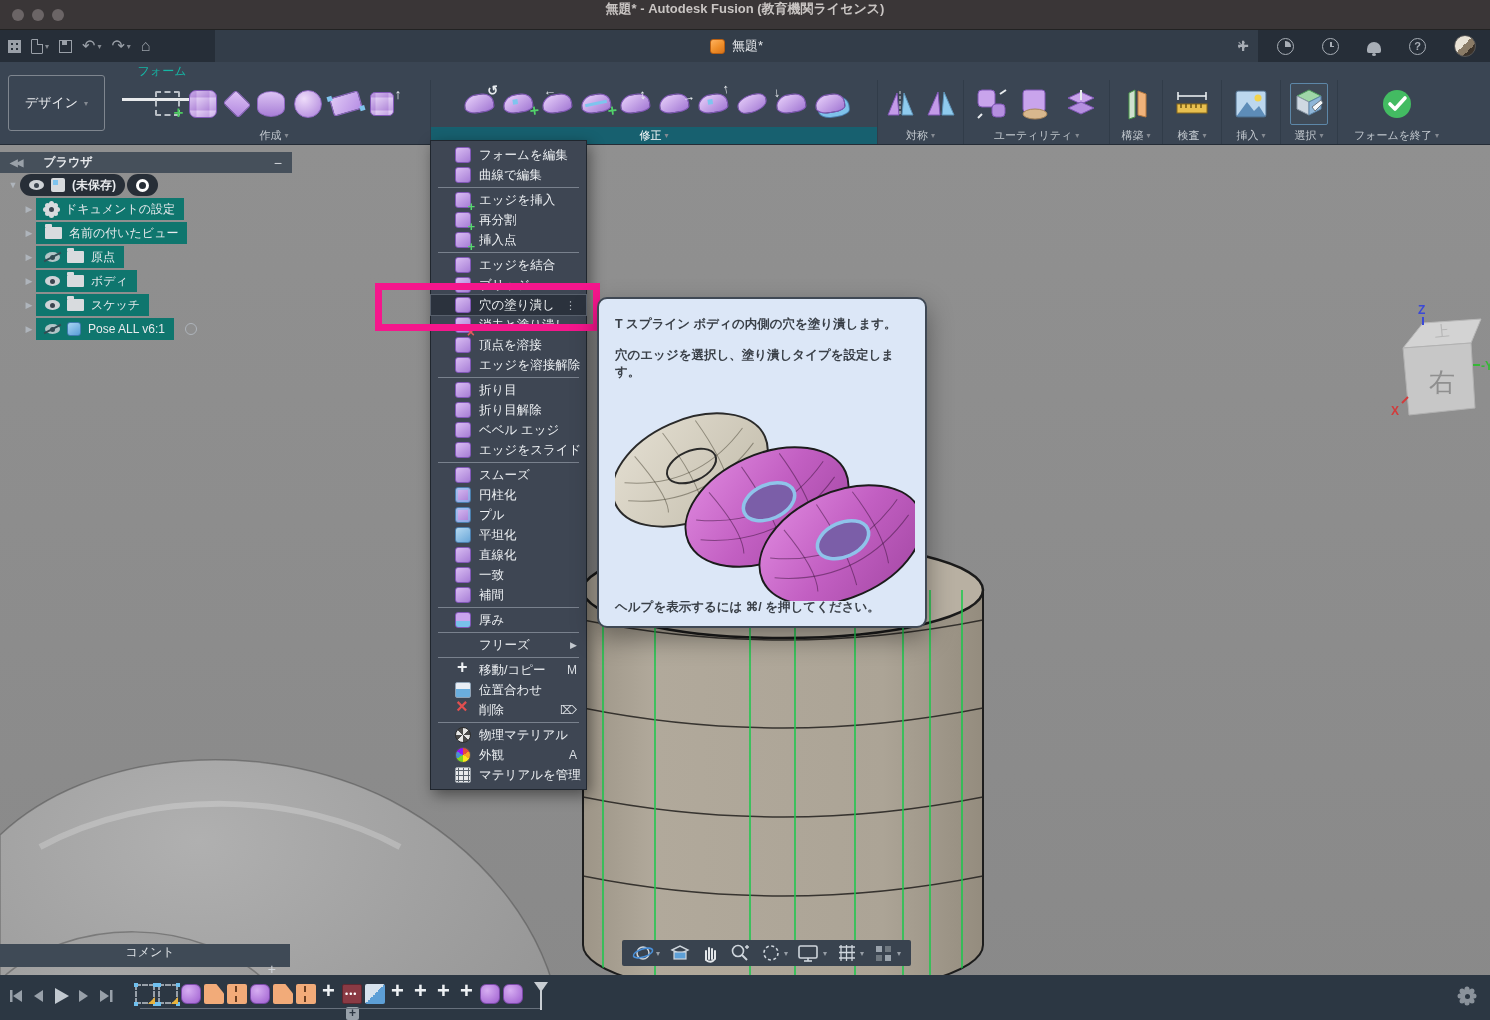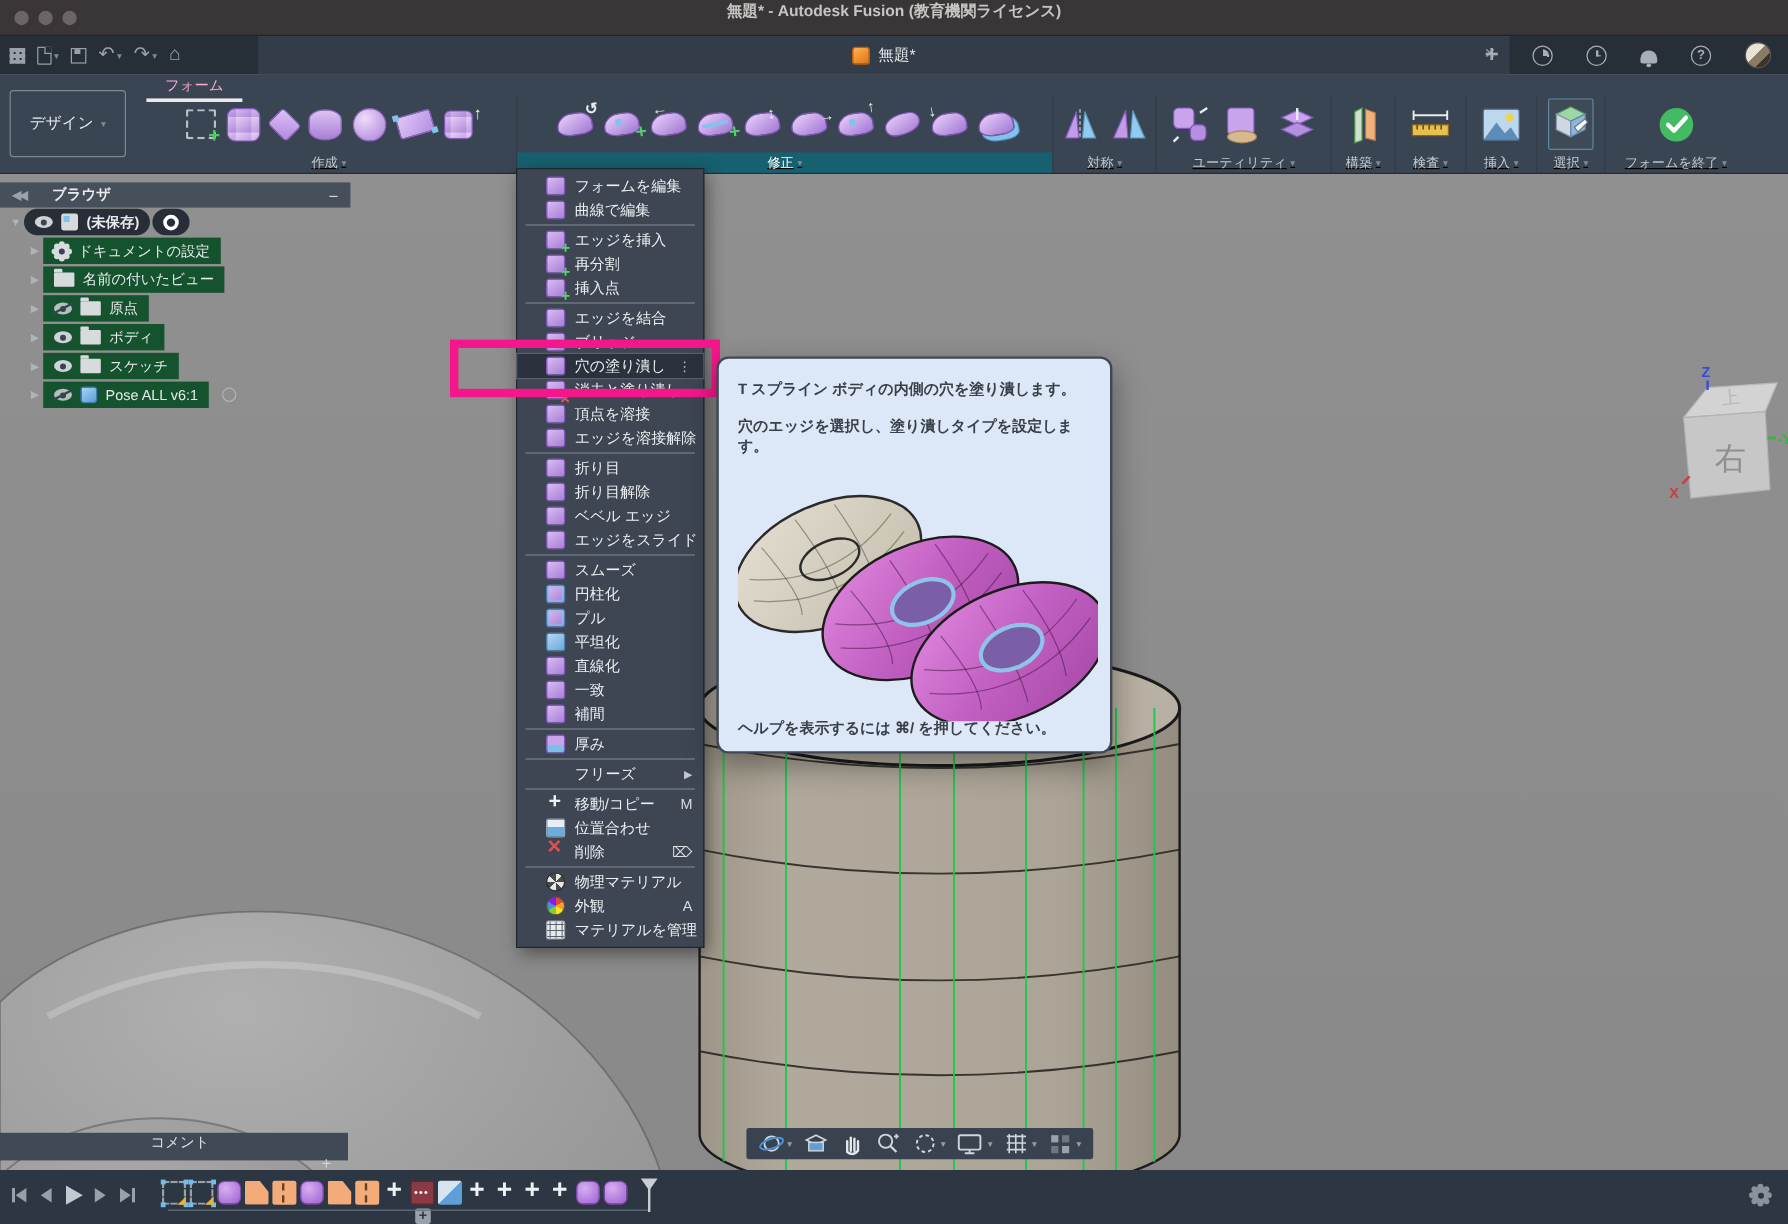--- a/index.html
+++ b/index.html
@@ -37,22 +37,22 @@
   .ic-clock::after { content:''; position:absolute; left:7px; top:3px; width:1.5px; height:5px; background:#a8aeb6; }
   .ic-clock::before { content:''; position:absolute; left:7px; top:7px; width:4px; height:1.5px; background:#a8aeb6; }
   .ic-bell { width:14px; height:11px; background:#a8aeb6; border-radius:7px 7px 2px 2px; position:relative; margin-top:2px; }
   .ic-bell::after { content:''; position:absolute; left:5px; bottom:-3px; width:4px; height:3px; border-radius:50%; background:#a8aeb6; }
   .ic-plus { color:#a8aeb6; font-size:20px; font-weight:bold; line-height:1; }
   .avatar { width:22px; height:22px; border-radius:50%; border:1px solid #555; background:linear-gradient(135deg,#e9e3d6 0 45%, #8a7b66 45% 70%, #3c332a 70%); }
 
   
   #toolbar { position:absolute; left:0; top:62px; width:1490px; height:83px; background:#3a4553; border-bottom:1px solid #242c36; }
   #design-btn { position:absolute; left:8px; top:13px; width:97px; height:56px; border:1px solid #7f868f; border-radius:3px; display:flex; align-items:center; justify-content:center; gap:6px; color:#e8eaed; font-size:13px; }
-  #context-tab { position:absolute; left:122px; top:1px; width:80px; text-align:center; color:#f9a8d4; font-size:12px; border-bottom:3px solid #e8eaec; padding-bottom:2px; }
-  #groups { position:absolute; left:118px; top:18px; height:64px; display:flex;text-decoration:underline; }
+  #context-tab { position:absolute; left:122px; top:1px; width:80px; text-align:center; color:#14b8a6; font-size:12px; border-bottom:3px solid #e8eaec; padding-bottom:18px; }
+  #groups { position:absolute; left:118px; top:18px; height:64px; display:flex; }
   .tgroup { display:flex; flex-direction:column; border-left:1px solid #313c49; }
   .tgroup:first-child { border-left:none; }
   .ticons { flex:1; display:flex; align-items:center; justify-content:center; gap:9px; }
   .glabel { height:17px; display:flex; align-items:center; justify-content:center; gap:3px; color:#c3c9cf; font-size:11px; }
   .g-modify .glabel { background:#17606f; color:#fff; }
   .g-create { width:312px; } .g-modify { width:447px; } .g-symmetry { width:86px; }
   .g-utils { width:146px; } .g-construct { width:53px; } .g-inspect { width:59px; }
   .g-insert { width:59px; } .g-select { width:57px; } .g-finish { width:118px; }
 
   .ci { position:relative; display:inline-block; }
@@ -90,21 +90,21 @@
   #cyl-svg { position:absolute; left:560px; top:375px; }
   #viewcube { position:absolute; left:1385px; top:158px; }
 
   
   #browser { position:absolute; left:0; top:152px; width:292px; }
   #bheader { height:21px; background:#46505b; display:flex; align-items:center; color:#e8eaed; font-size:12px; font-weight:bold; padding:0 10px; }
   #bheader .coll { color:#9aa1a9; font-size:10px; margin-right:22px; letter-spacing:-2px; }
   #bheader .minus { margin-left:auto; color:#cfd4d9; font-weight:normal; font-size:14px; }
   .brow { display:flex; align-items:center; height:24px; color:#e8eaed; font-size:12px; }
   .brow .caret { width:14px; text-align:center; color:#aeb4bb; font-size:9px; }
-  .chip { display:flex; align-items:center; gap:7px; background:#14532d; height:22px; padding:0 9px; }
+  .chip { display:flex; align-items:center; gap:7px; background:#0f766e; height:22px; padding:0 9px; }
   #broot { margin-left:6px; }
   #broot .chip.dark { background:#272e37; font-weight:bold;border-radius:11px; }
   .chip.rec { margin-left:2px; }
   .rec-circle { width:13px; height:13px; border:3px solid #fff; border-radius:50%; background:#272e37; }
   .radio-circle { width:12px; height:12px; border:1.5px solid #aeb4bb; border-radius:50%; }
   .eye { width:15px; height:10px; background:#cfd3d7; border-radius:50%; position:relative; }
   .eye::after { content:''; position:absolute; left:5px; top:3px; width:5px; height:5px; border-radius:50%; background:#3a444f; }
   [data-eye="off"] .eye { opacity:.85; }
   [data-eye="off"] .eye::before { content:''; position:absolute; left:-2px; top:4px; width:19px; height:2px; background:#3a444f; transform:rotate(-28deg); z-index:2; }
   .b-ico-gear { width:13px; height:13px; border-radius:50%; background:#d8dbde; position:relative;

